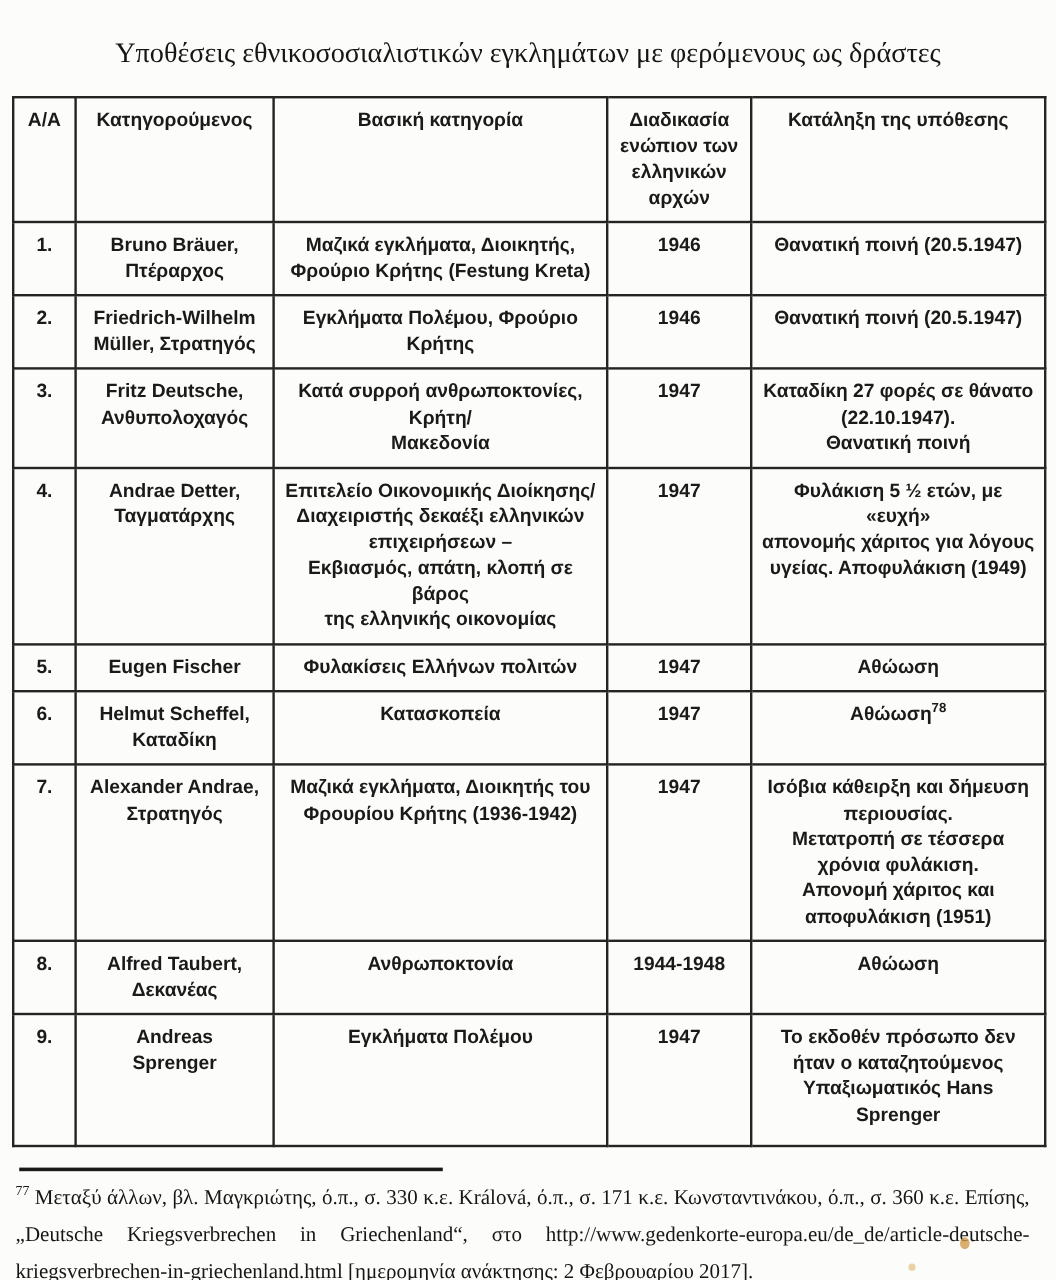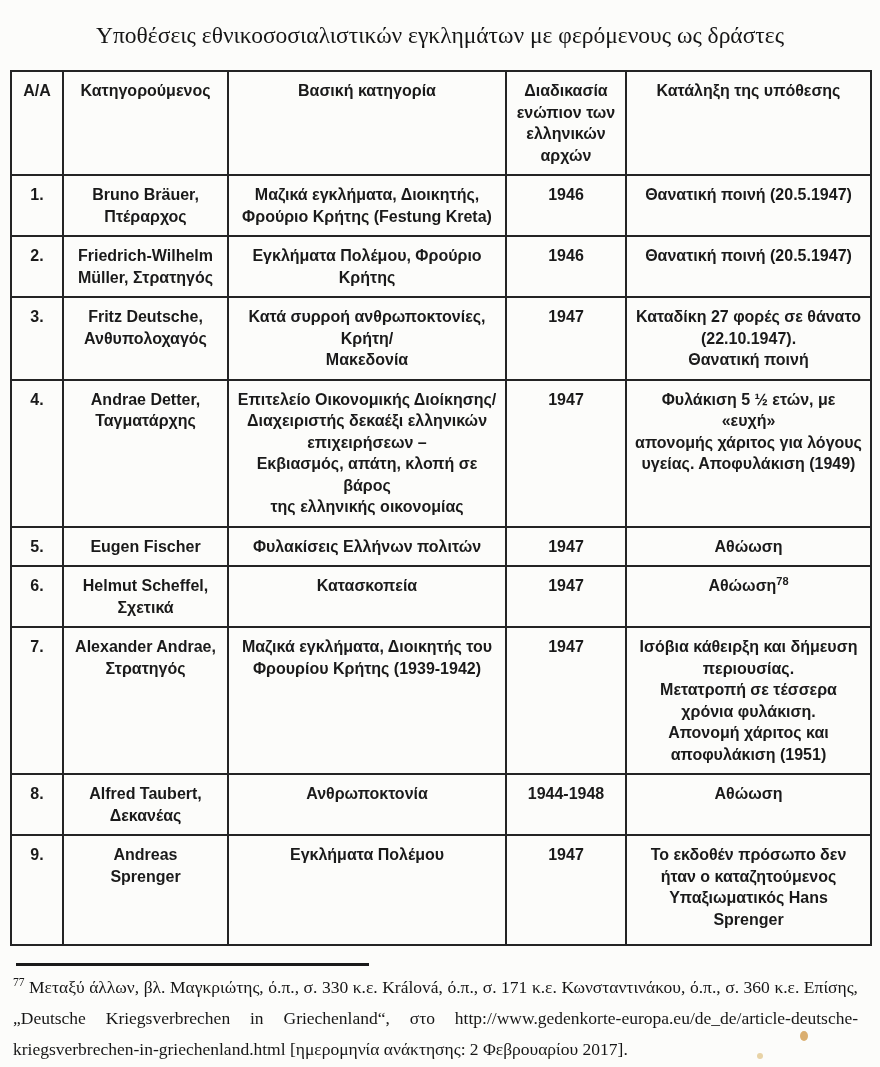--- a/index.html
+++ b/index.html
@@ -14,21 +14,21 @@
     background: #fcfcfa;
     color: #1d1d1d;
     overflow: hidden;
     font-family: "Liberation Sans", sans-serif;
   }
   .title {
     font-family: "Liberation Serif", serif;
     text-align: center;
     font-size: 23.5px;
     line-height: 39px;
-    padding-top: 16px;
+    padding-top: 26px;
     color: #161616;
   }
   .title sup {
     font-size: 14px;
     line-height: 0;
   }
   table.cases {
     border-collapse: collapse;
     table-layout: fixed;
     width: 860px;
@@ -177,31 +177,31 @@
     <tr class="h-r5">
       <td>5.</td>
       <td>Eugen Fischer</td>
       <td>Φυλακίσεις Ελλήνων πολιτών</td>
       <td>1947</td>
       <td>Αθώωση</td>
     </tr>
     <tr class="h-r6">
       <td>6.</td>
       <td>Helmut Scheffel,
-Σχετικά</td>
+Καταδίκη</td>
       <td>Κατασκοπεία</td>
       <td>1947</td>
       <td><span>Αθώωση</span><sup>78</sup></td>
     </tr>
     <tr class="h-r7">
       <td>7.</td>
       <td>Alexander Andrae,
 Στρατηγός</td>
       <td>Μαζικά εγκλήματα, Διοικητής του
-Φρουρίου Κρήτης (1939-1942)</td>
+Φρουρίου Κρήτης (1936-1942)</td>
       <td>1947</td>
       <td>Ισόβια κάθειρξη και δήμευση
 περιουσίας.
 Μετατροπή σε τέσσερα
 χρόνια φυλάκιση.
 Απονομή χάριτος και
 αποφυλάκιση (1951)</td>
     </tr>
     <tr class="h-r8">
       <td>8.</td>

